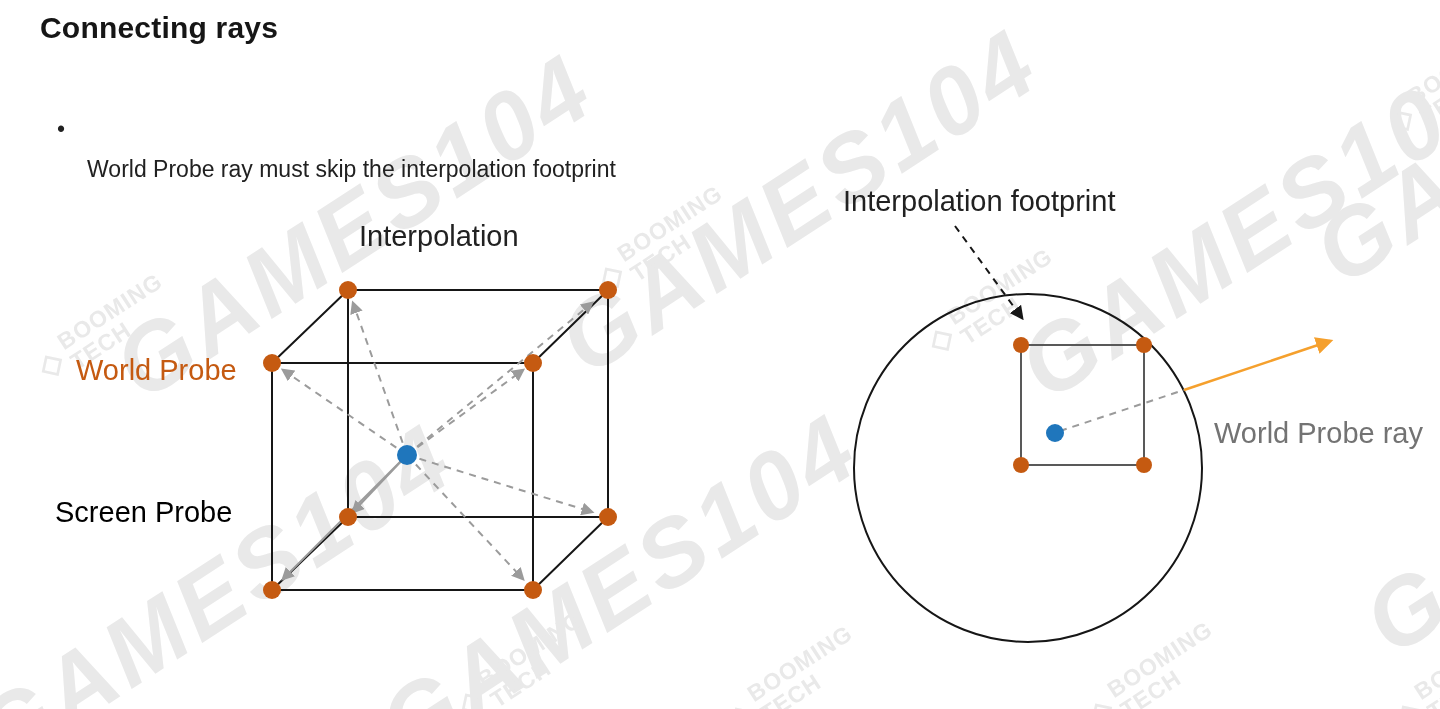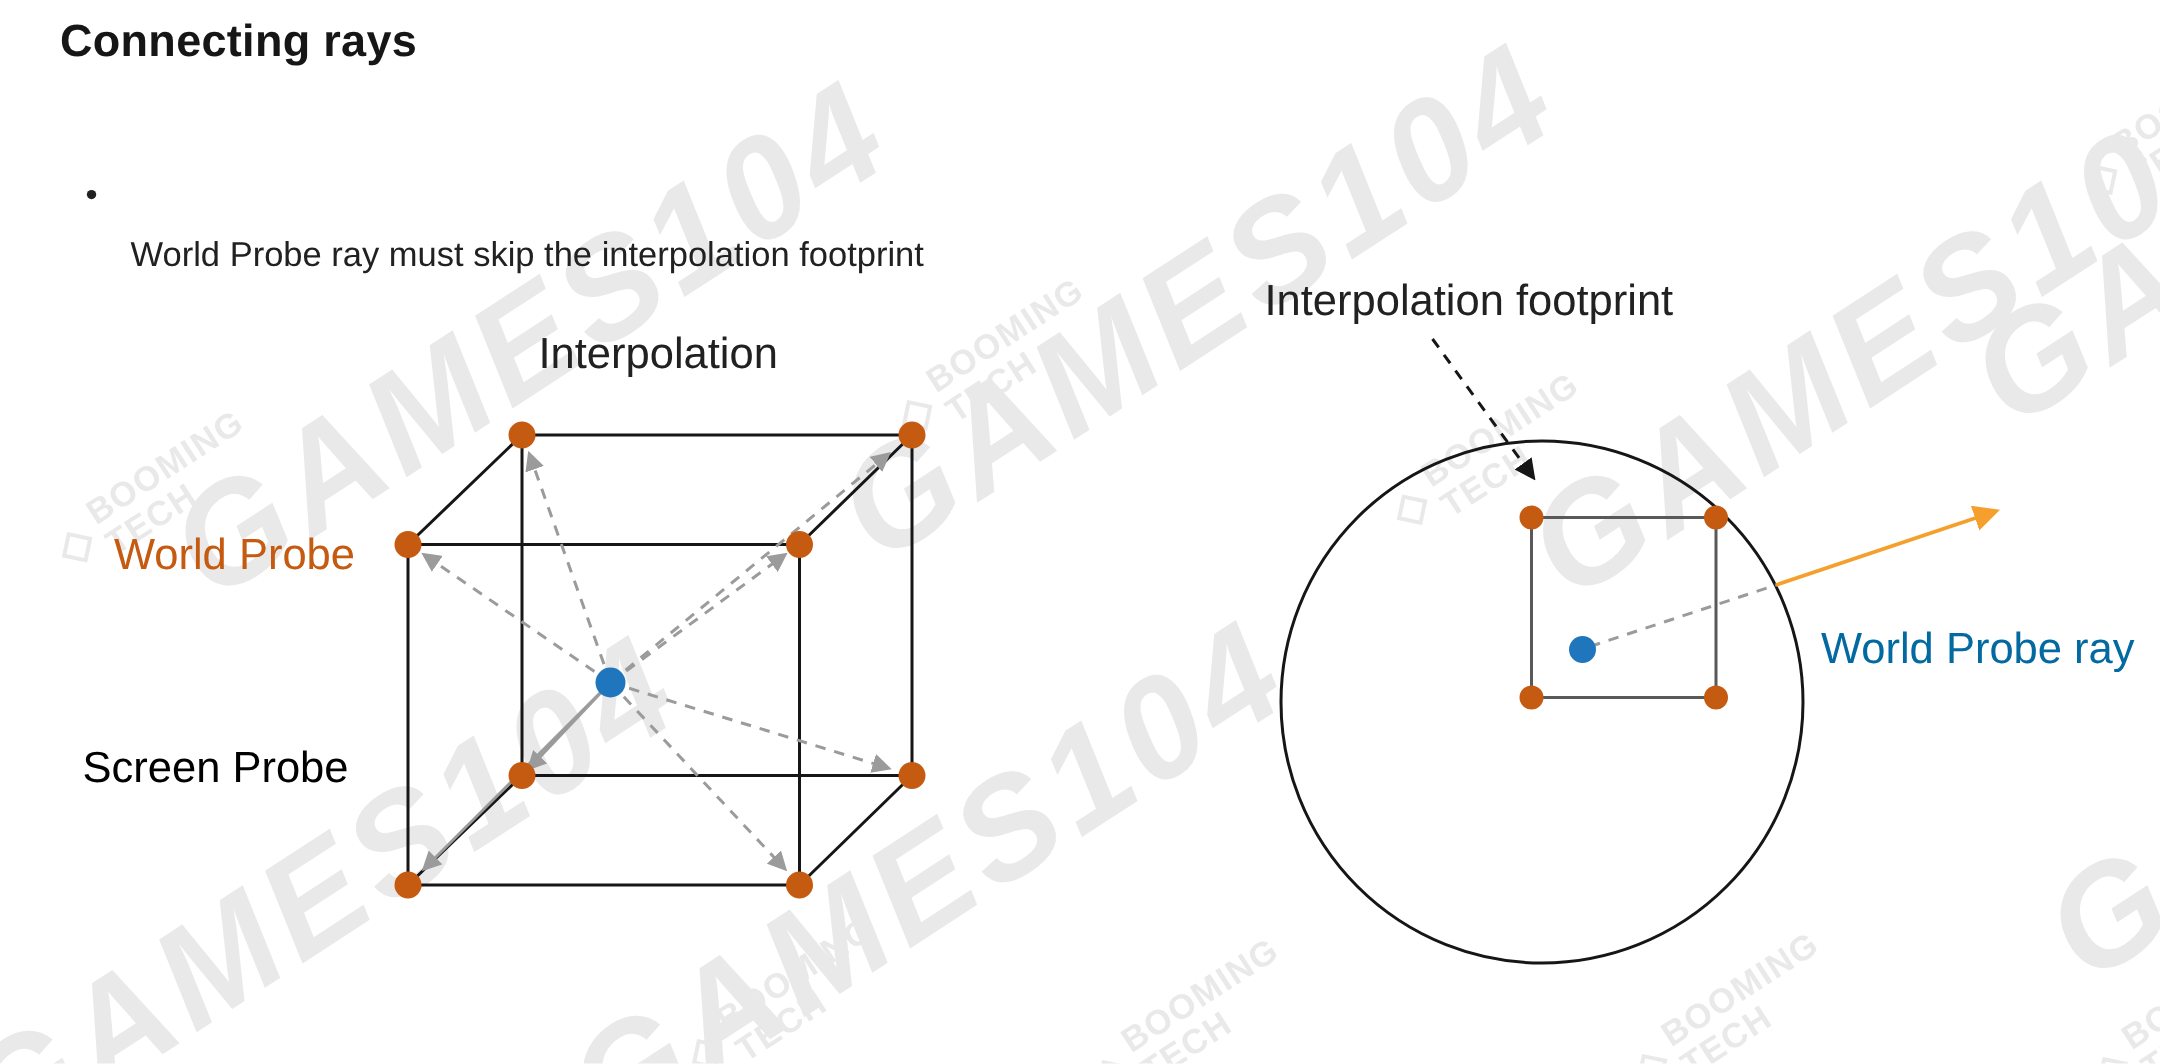--- a/index.html
+++ b/index.html
@@ -36,21 +36,21 @@
     font-size:23px; color:#212121;
   }
   .bullet-marker { margin-right:22px; line-height:1.25; }
   .bullet-text   { line-height:1.25;margin-top:40px; }
 
   .diagram-label { position:absolute; font-size:29px; color:#212121; white-space:nowrap; }
   .lbl-interpolation { left:359px;  top:220px; }
   .lbl-world-probe   { left:62px;   top:354px; color:#C55A11;margin-left:14px; }
   .lbl-screen-probe  { left:55px;   top:496px; color:#000000; }
   .lbl-footprint     { left:843px;  top:185px; }
-  .lbl-ray           { left:1214px; top:417px; color:#0369a1; }
+  .lbl-ray           { left:1214px; top:417px; color:#737373; }
 
   
   .diagram-layer { position:absolute; left:0; top:0; }
   .edge           { stroke:#161616; stroke-width:2; fill:none; }
   .circle-outline { stroke:#161616; stroke-width:2; fill:none; }
   .square         { stroke:#595959; stroke-width:2; fill:none; }
   .gray-line      { stroke:#9b9b9b; stroke-width:2; fill:none; }
   .gray-dash      { stroke:#9b9b9b; stroke-width:2; fill:none; stroke-dasharray:7 6; }
   .black-dash     { stroke:#161616; stroke-width:2; fill:none; stroke-dasharray:7 6; }
   .orange-line    { stroke-width:2.5; fill:none; }

